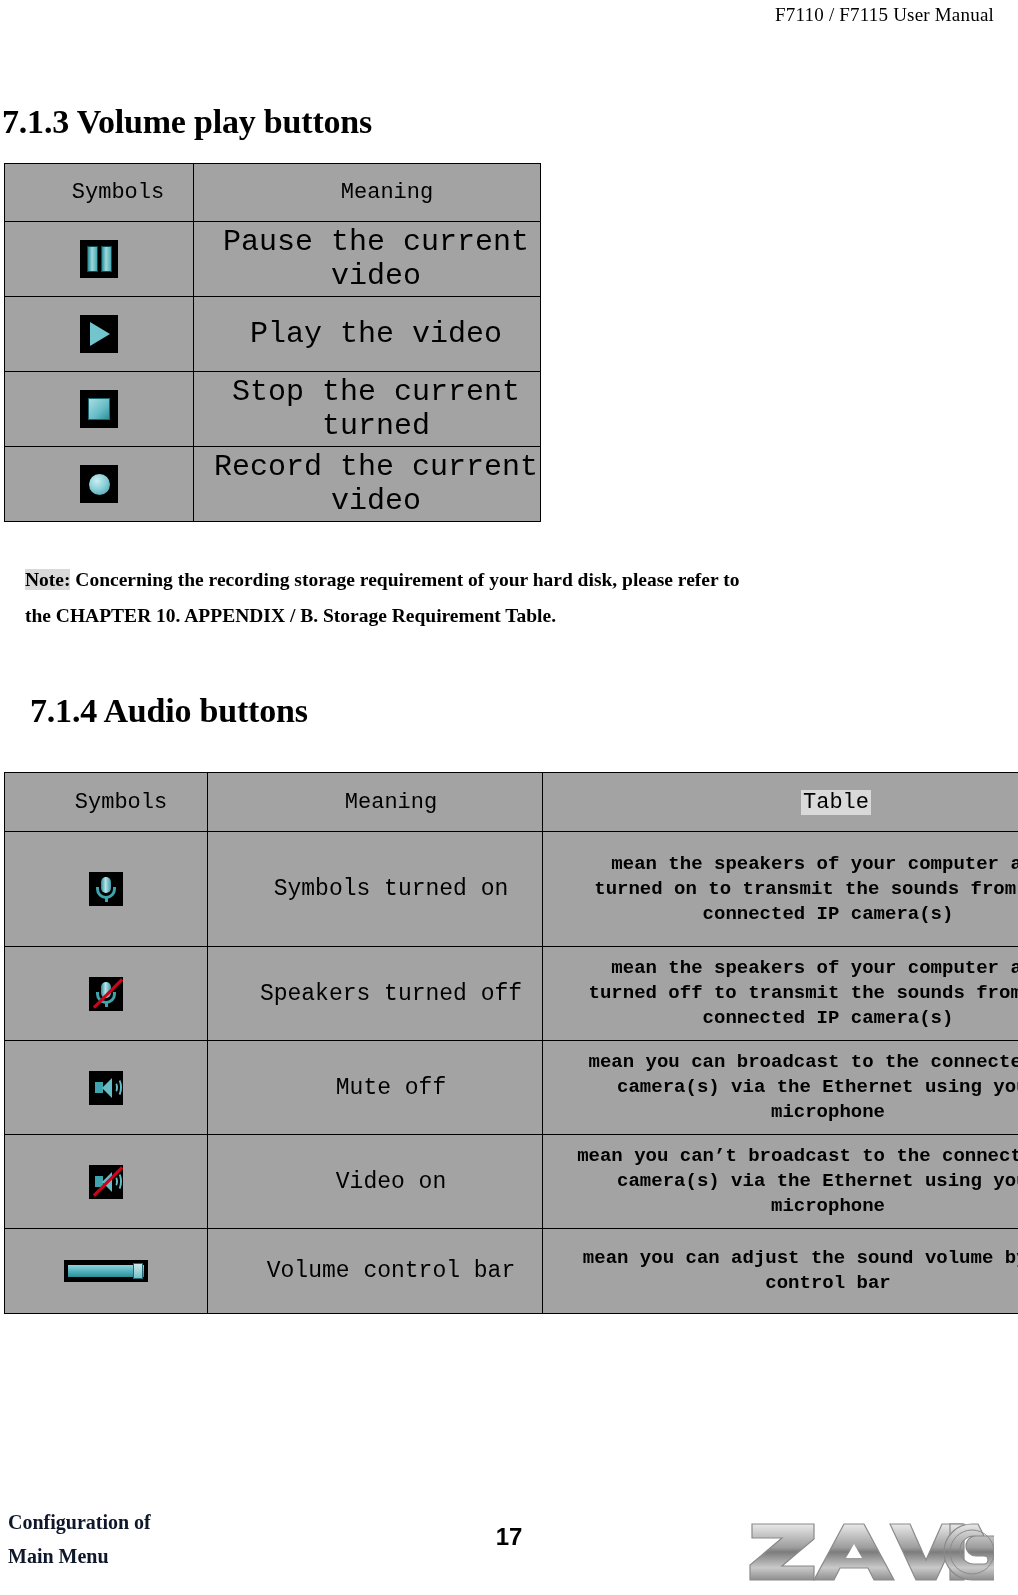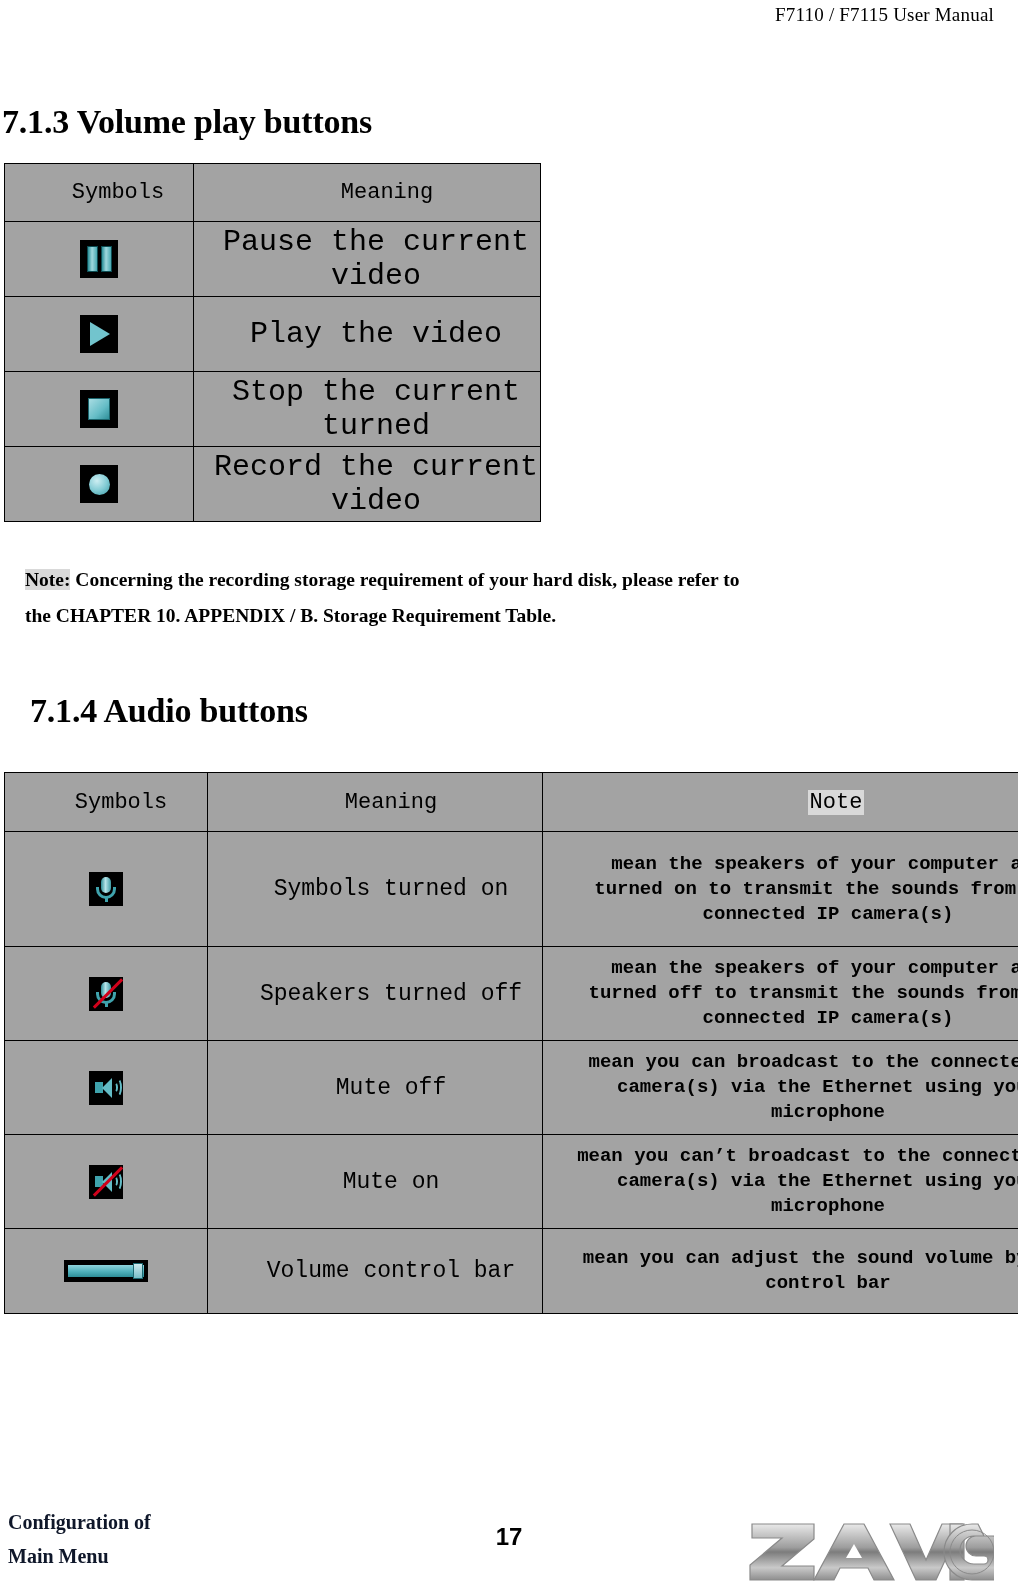--- a/index.html
+++ b/index.html
@@ -332,21 +332,21 @@
 </div>
 
 <div id="heading-714" class="heading">7.1.4 Audio buttons</div>
 
 <table id="table-audio" class="doc-table">
   <tbody>
     <tr class="header-row">
       <td class="col-sym th-sym th-label">Symbols</td>
       <td class="col-mean th-mean th-label">Meaning</td>
       <td class="col-note th-note th-label">
-        <span class="hl">Note</span>
+        <span class="hl">Table</span>
       </td>
     </tr>
 
     <tr class="row-tall">
       <td class="col-sym">
         <span class="icon-box ico-audio">
           <span class="mic-body"></span><span class="mic-arc"></span><span class="mic-stem"></span>
         </span>
       </td>
       <td class="col-mean cell-mean">Symbols turned on</td>
@@ -376,21 +376,21 @@
     </tr>
 
     <tr class="row-short">
       <td class="col-sym">
         <span class="icon-box ico-audio">
           <span class="spk-body"></span><span class="spk-cone"></span>
           <span class="spk-wave w1"></span><span class="spk-wave w2"></span>
           <span class="slash"></span>
         </span>
       </td>
-      <td class="col-mean cell-mean">Mute on</td>
+      <td class="col-mean cell-mean">Video on</td>
       <td class="col-note cell-note">mean you can’t broadcast to the connected IP camera(s) via the Ethernet using your microphone</td>
     </tr>
 
     <tr class="row-short">
       <td class="col-sym">
         <span class="icon-box ico-volbar">
           <span class="volbar-track"></span><span class="volbar-knob"></span>
         </span>
       </td>
       <td class="col-mean cell-mean">Volume control bar</td>

